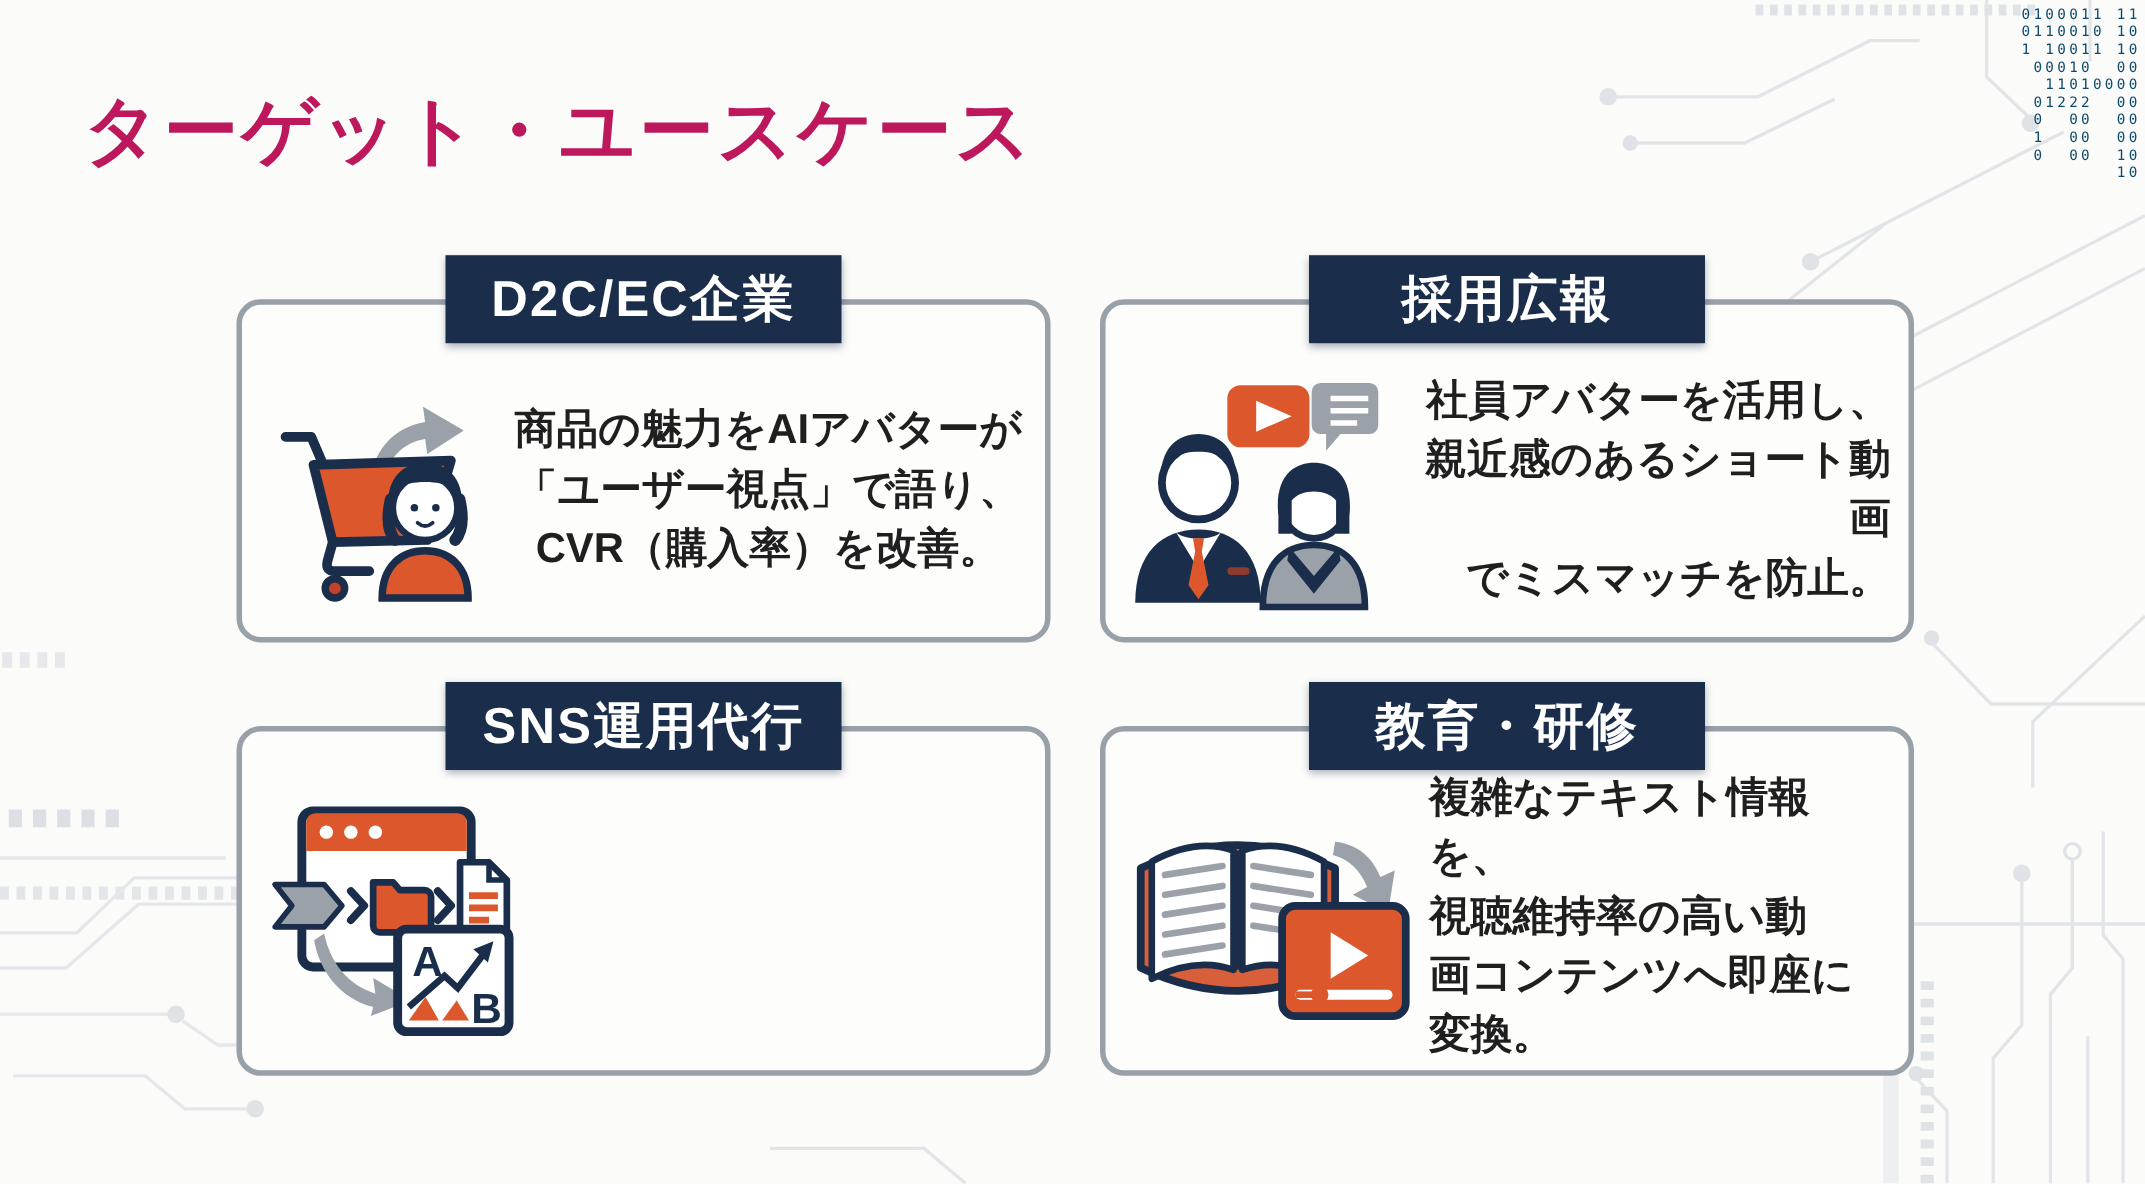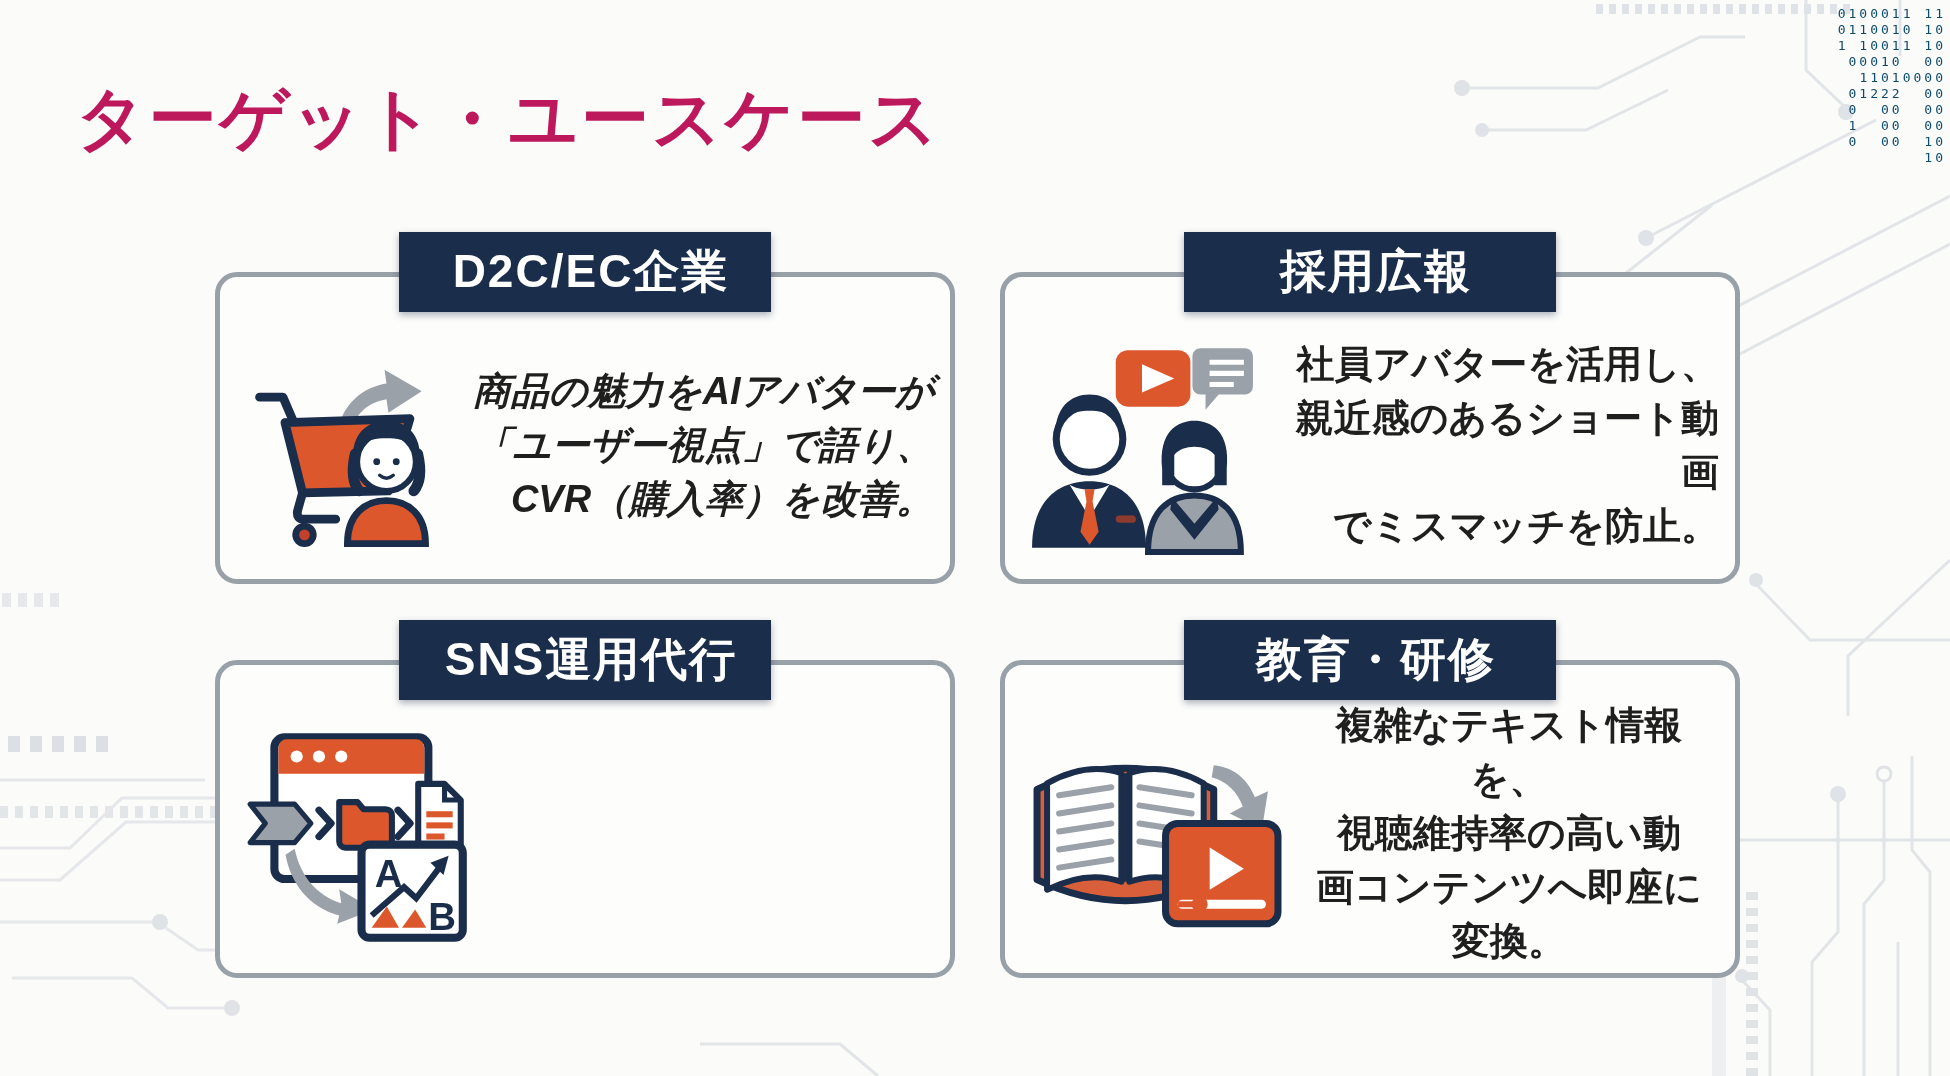--- a/index.html
+++ b/index.html
@@ -25,34 +25,33 @@
   .card-1{left:215px;top:272px;height:312px;}
   .card-2{left:1000px;top:272px;height:312px;text-align:right;}
   .card-3{left:215px;top:660px;height:318px;}
   .card-4{left:1000px;top:660px;height:318px;}
   .badge{
     position:absolute;top:-45px;left:50%;transform:translateX(-50%);
     width:360px;height:80px;background:#1a2d4a;color:#ffffff;
     display:flex;align-items:center;justify-content:center;
     font-size:46px;font-weight:800;letter-spacing:2px;
     box-shadow:0 3px 7px rgba(18,32,56,.35);
-    padding-left:12px;
   }
   .card-content{
     display:flex;align-items:center;height:100%;box-sizing:border-box;
     padding:46px 16px 10px 22px;gap:16px;
   }
   .icon-box{flex:0 0 auto;display:flex;align-items:center;justify-content:center;}
   .body-text{
     font-size:38px;font-weight:700;color:#1f1f1f;line-height:1.42;
     white-space:pre-line;letter-spacing:0;
   }
-  .card-1 .body-text{flex:1;text-align:right;font-style:italic;}
+  .card-1 .body-text{flex:1;text-align:center;}
   .card-3 .card-content{padding-top:40px;}
-  .card-4 .card-content{padding-top:40px;text-align:center;}
+  .card-4 .card-content{padding-top:40px;}
 </style>
 </head>
 <body>
 
 <svg class="bg-svg" width="1950" height="1076" viewBox="0 0 1950 1076">
   <g stroke="#e2e5e8" stroke-width="3" fill="none">
     <path d="M1462,88 H1598 L1700,37 H1745"></path>
     <path d="M1482,130 H1586 L1668,90"></path>
     <path d="M1528,300 H1592 L1712,205"></path>
     <path d="M1560,492 H1606 L1700,418"></path>

